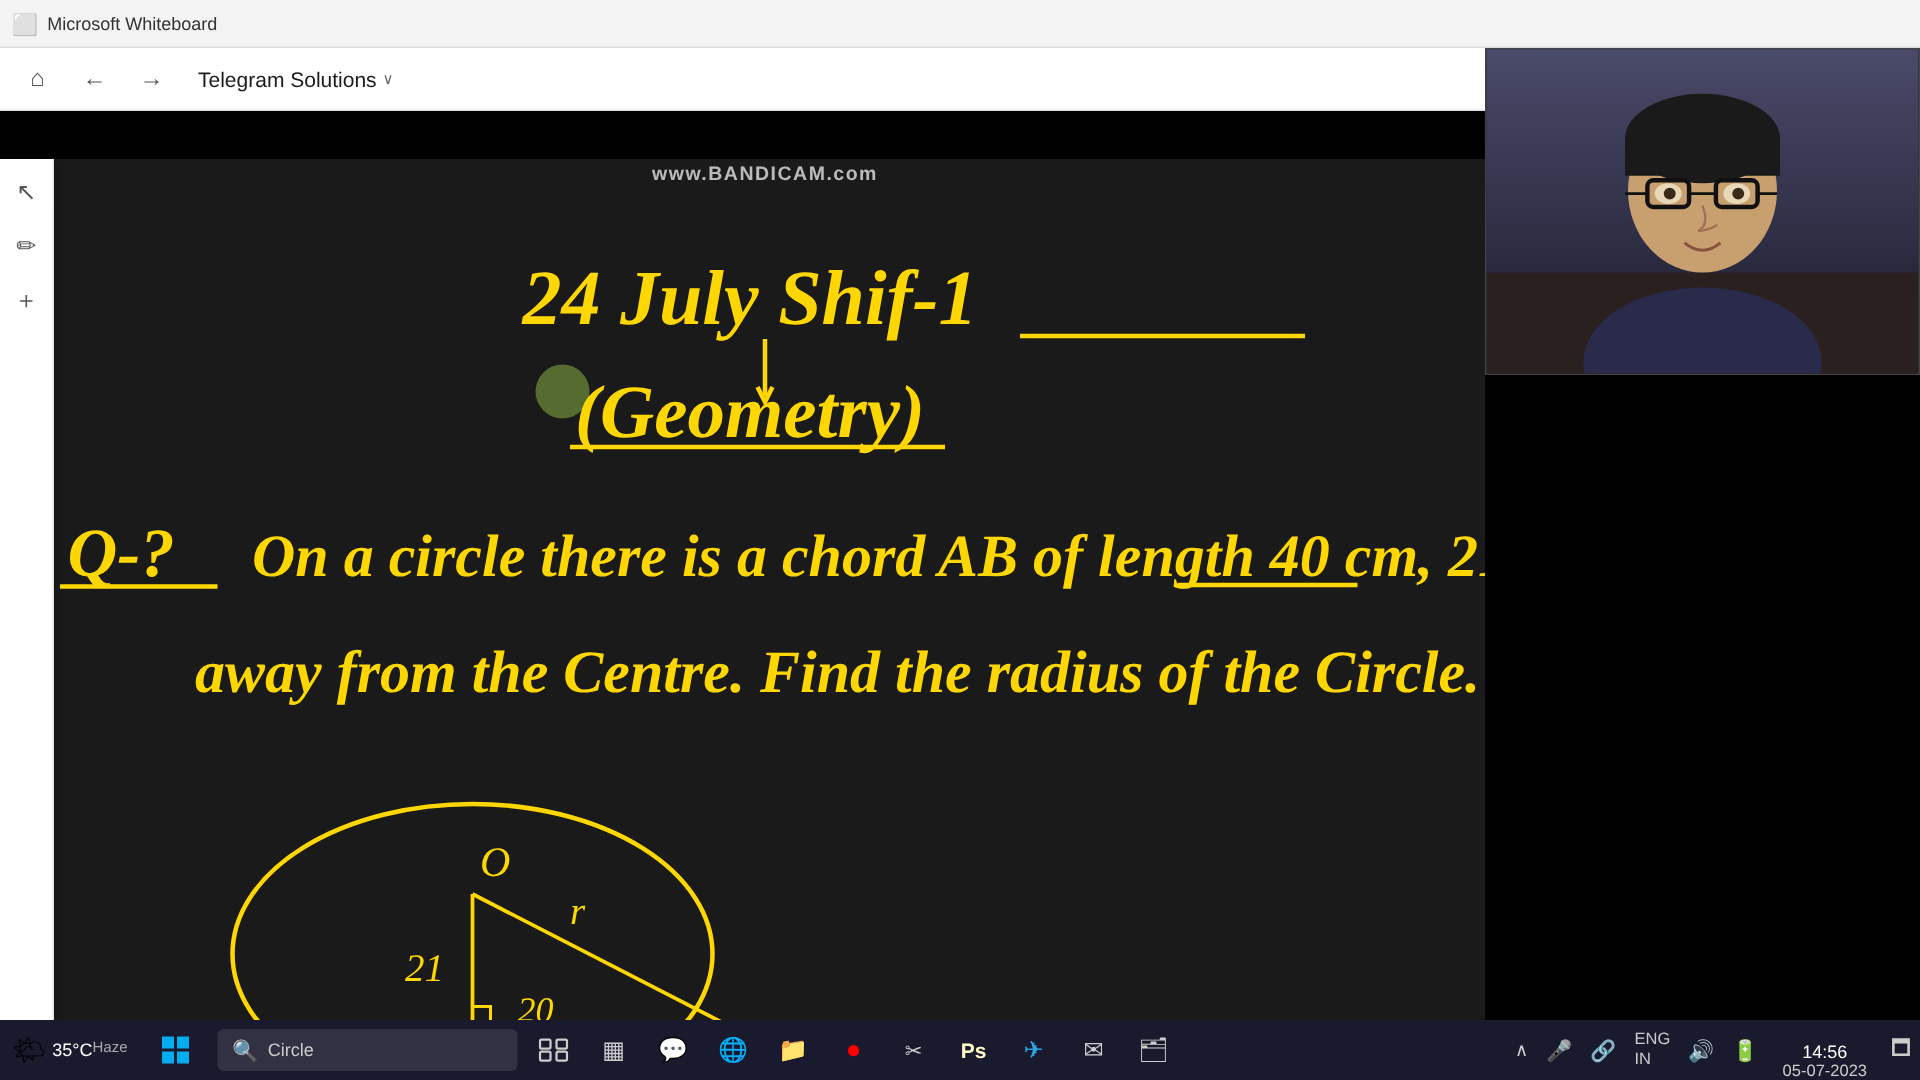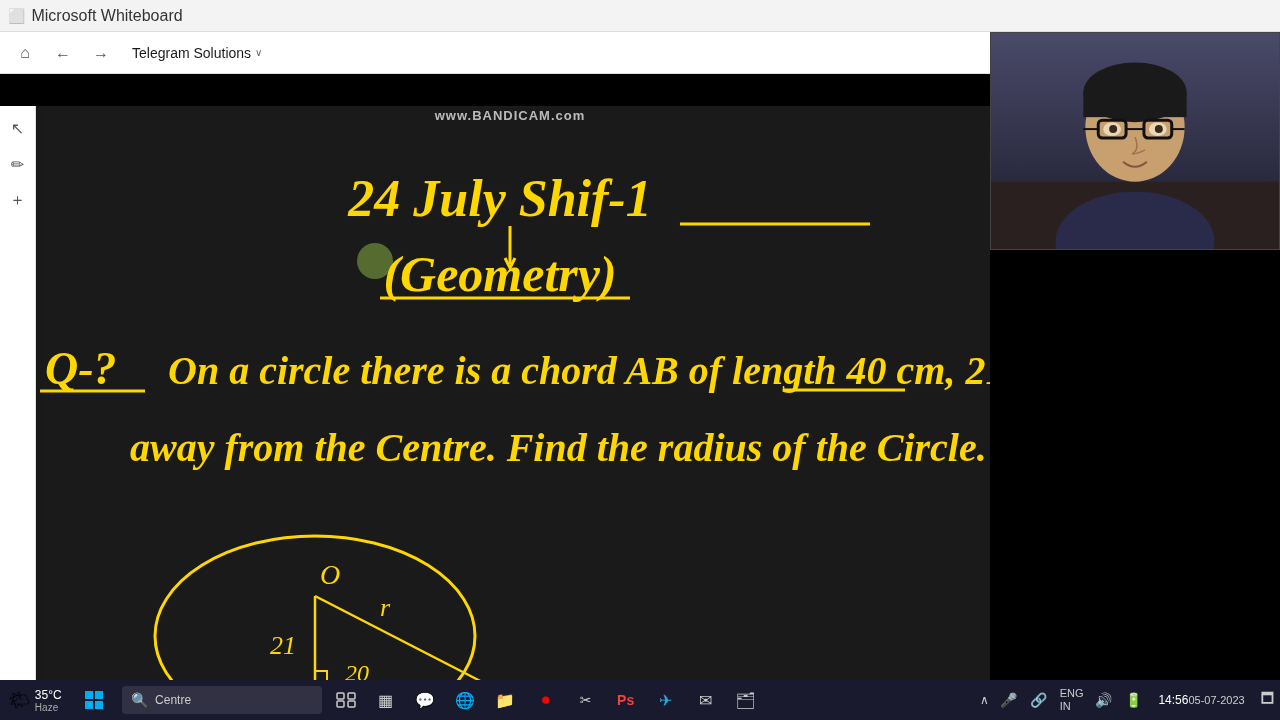--- a/index.html
+++ b/index.html
@@ -8,21 +8,21 @@
     
     #titlebar {
       width: 100%; height: 32px;
       background: #f3f3f3;
       display: flex; align-items: center;
       padding: 0 8px;
       font-size: 12px; color: #333;
       border-bottom: 1px solid #ddd;
     }
     #titlebar-icon { margin-right: 6px; font-size: 14px; }
-    #titlebar-text { font-size: 16px; }
+    #titlebar-text { font-size: 12px; }
 
     
     #toolbar {
       width: 990px; height: 42px;
       background: #fff;
       display: flex; align-items: center;
       padding: 0 10px;
       border-bottom: 1px solid #e0e0e0;
       gap: 8px;
     }
@@ -156,38 +156,38 @@
       height: 40px;
     }
     .tray-item {
       padding: 0 6px;
       height: 40px;
       display: flex; align-items: center; justify-content: center;
       cursor: pointer;
       font-size: 11px; color: #ccc;
     }
     #clock-area {
-      display: flex; flex-direction: row;
+      display: flex; flex-direction: column;
       align-items: center;
       padding: 0 10px;
       cursor: pointer;
       height: 40px; justify-content: flex-end;
     }
     #time-text { font-size: 12px; color: #fff; }
     #date-text { font-size: 11px; color: #ccc; }
 
     
     #weather {
       display: flex; align-items: center; gap: 4px;
       padding: 0 8px;
       height: 40px;
       cursor: pointer;
     }
     #weather-icon { font-size: 18px; }
-    #weather-info { display: flex; flex-direction: column; }
+    #weather-info { display: flex; flex-direction: row; }
     #weather-temp { font-size: 12px; color: #fff; }
     #weather-cond { font-size: 10px; color: #aaa; }
   </style>
 </head>
 <body>
 
 <div id="titlebar">
   <span id="titlebar-icon">⬜</span>
   <span id="titlebar-text">Microsoft Whiteboard</span>
 </div>
@@ -330,21 +330,21 @@
     <svg width="20" height="20" viewBox="0 0 20 20">
       <rect x="1" y="1" width="8" height="8" fill="#00adef"></rect>
       <rect x="11" y="1" width="8" height="8" fill="#00adef"></rect>
       <rect x="1" y="11" width="8" height="8" fill="#00adef"></rect>
       <rect x="11" y="11" width="8" height="8" fill="#00adef"></rect>
     </svg>
   </div>
 
   <div id="taskbar-search">
     <span style="color:#aaa; font-size:14px;">🔍</span>
-    <span id="search-text">Centre</span>
+    <span id="search-text">Circle</span>
   </div>
 
   <div class="taskbar-icon-btn">
     <svg width="20" height="16" viewBox="0 0 20 16">
       <rect x="1" y="1" width="7" height="6" fill="none" stroke="#ccc" stroke-width="1.5" rx="1"></rect>
       <rect x="12" y="1" width="7" height="6" fill="none" stroke="#ccc" stroke-width="1.5" rx="1"></rect>
       <rect x="1" y="9" width="7" height="6" fill="none" stroke="#ccc" stroke-width="1.5" rx="1"></rect>
       <rect x="12" y="9" width="7" height="6" fill="none" stroke="#ccc" stroke-width="1.5" rx="1"></rect>
     </svg>
   </div>
@@ -360,21 +360,21 @@
   <div class="taskbar-icon-btn">
     <span style="color:#FFD700; font-size:16px;">📁</span>
   </div>
   <div class="taskbar-icon-btn">
     <span style="color:red; font-size:16px;">⏺</span>
   </div>
   <div class="taskbar-icon-btn">
     <span style="color:#ccc; font-size:14px;">✂</span>
   </div>
   <div class="taskbar-icon-btn">
-    <span style="color:#ef4444; font-size:14px; font-weight:bold;">Ps</span>
+    <span style="color:#fef9c3; font-size:14px; font-weight:bold;">Ps</span>
   </div>
   <div class="taskbar-icon-btn">
     <span style="color:#2CA5E0; font-size:16px;">✈</span>
   </div>
   <div class="taskbar-icon-btn">
     <span style="color:#ccc; font-size:16px;">✉</span>
   </div>
   <div class="taskbar-icon-btn">
     <span style="color:#ccc; font-size:16px;">🗂</span>
   </div>

